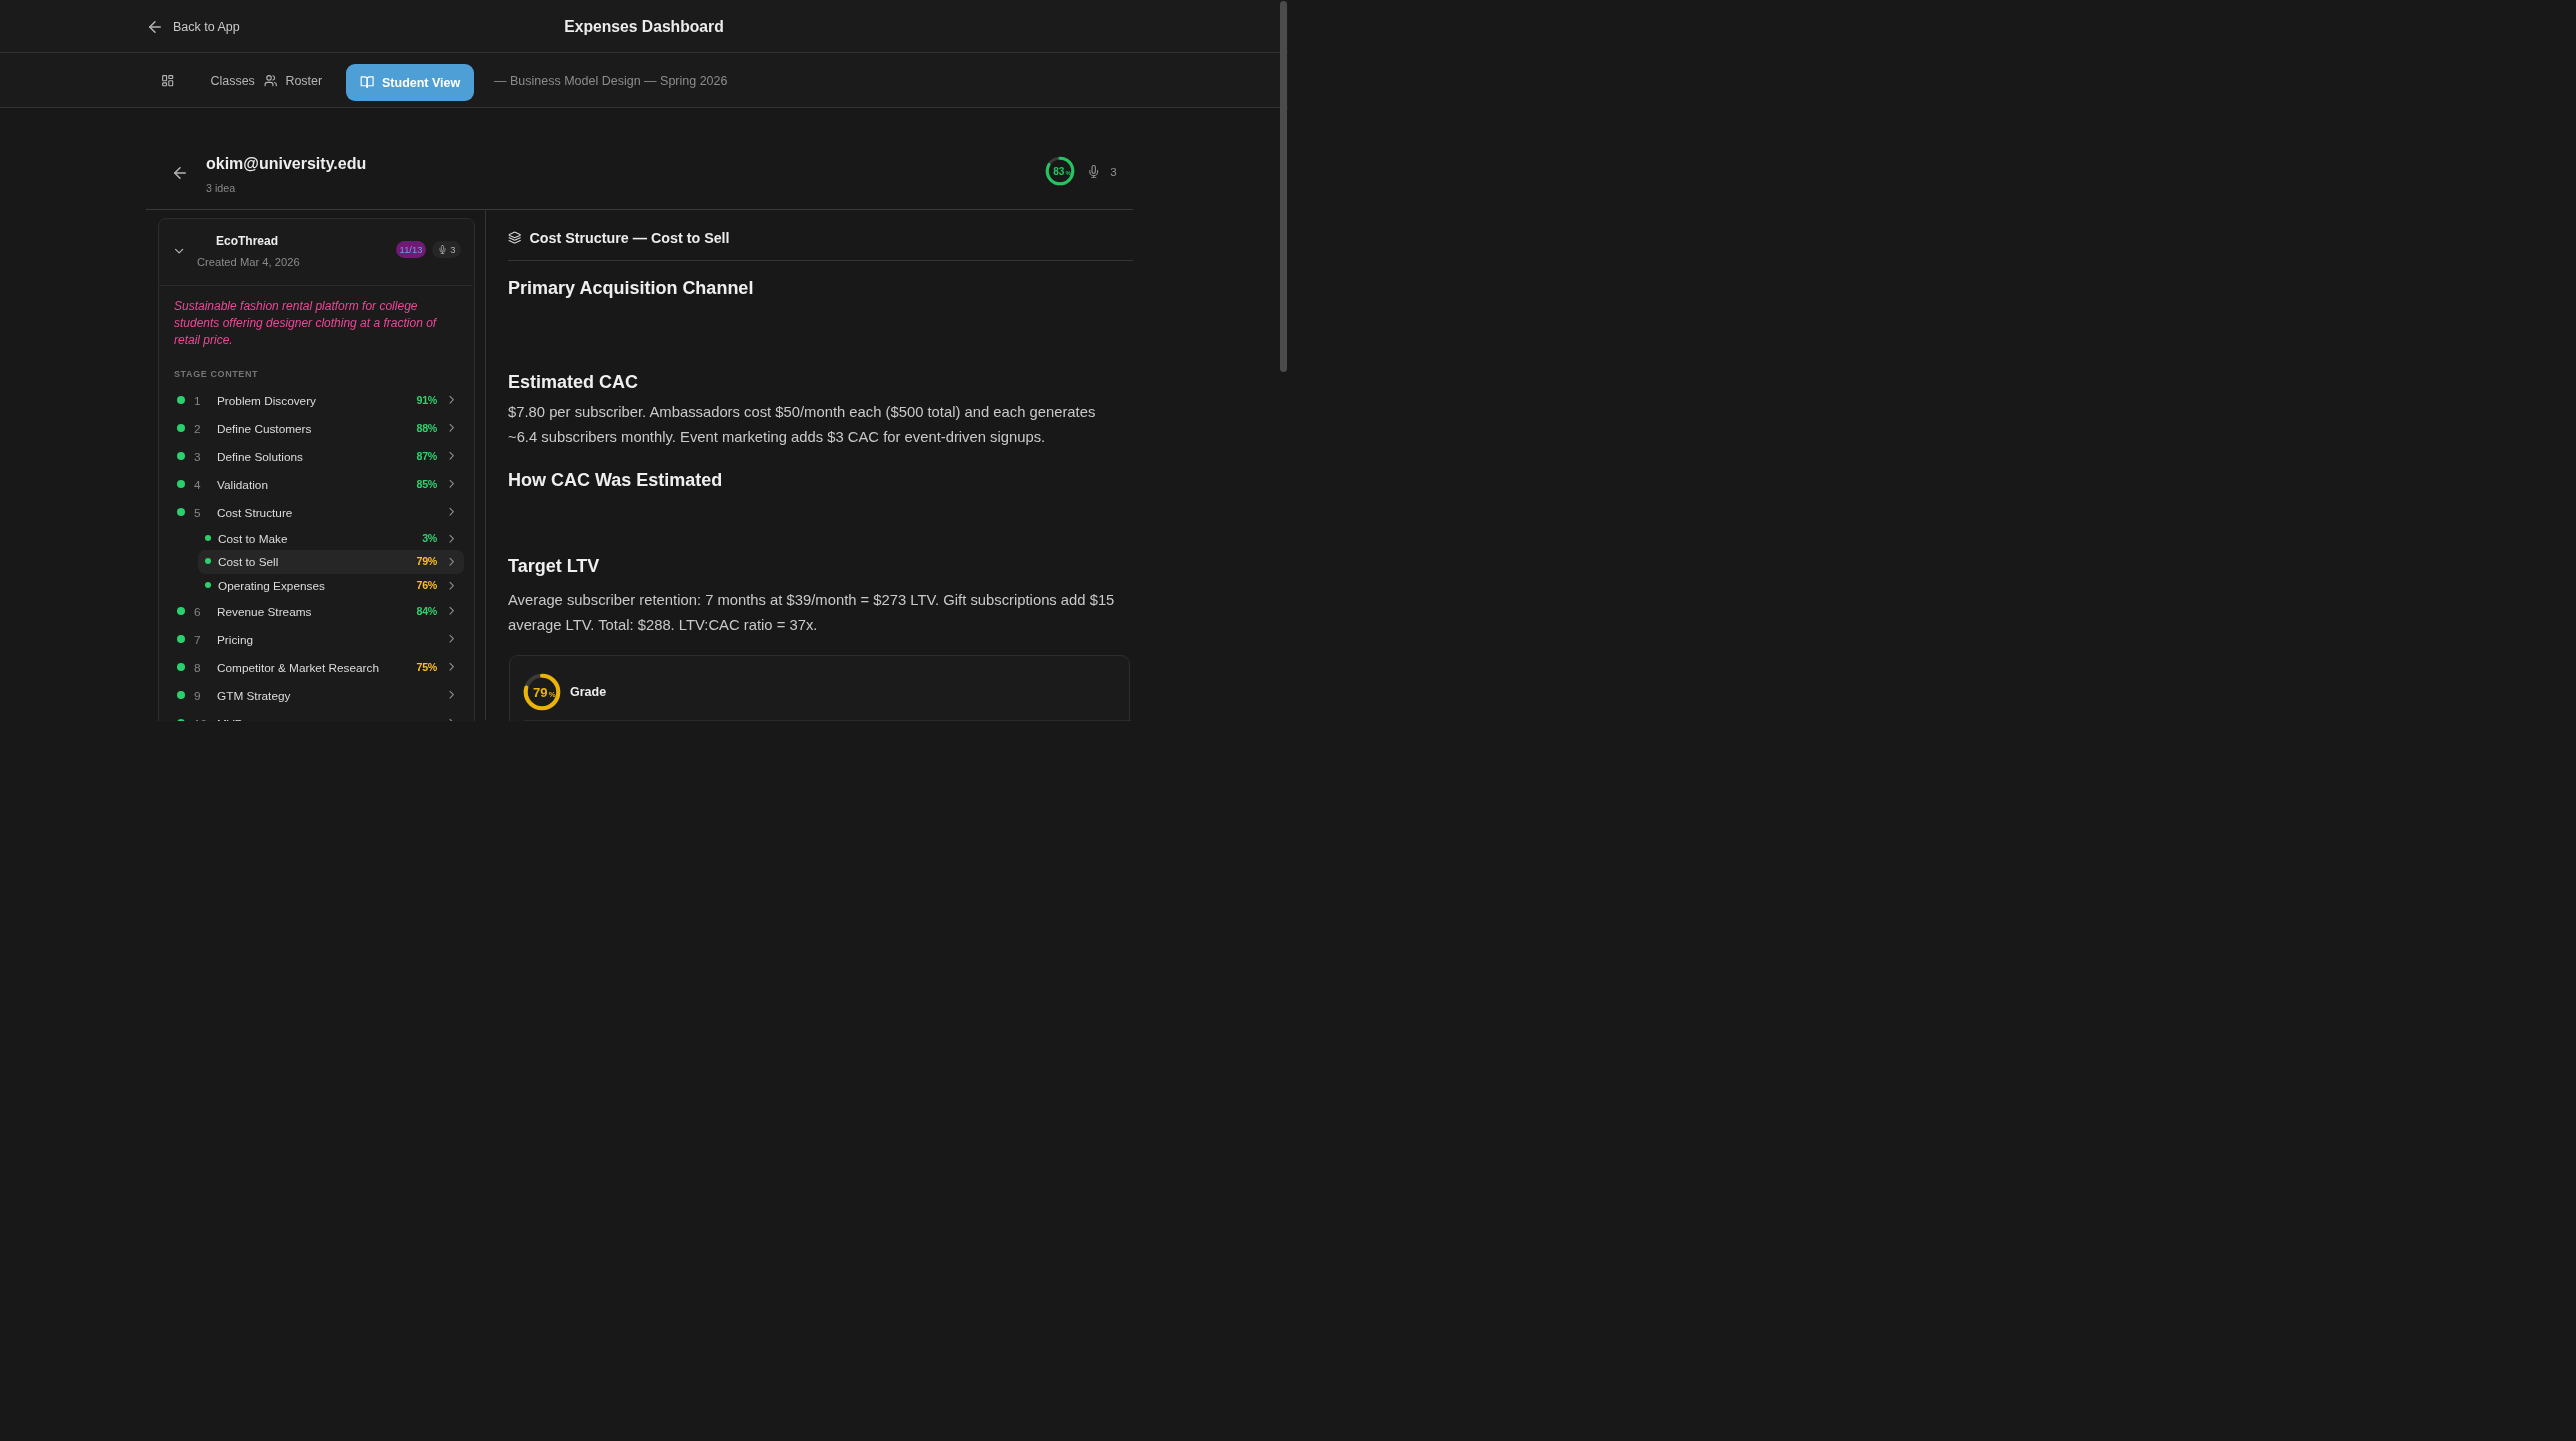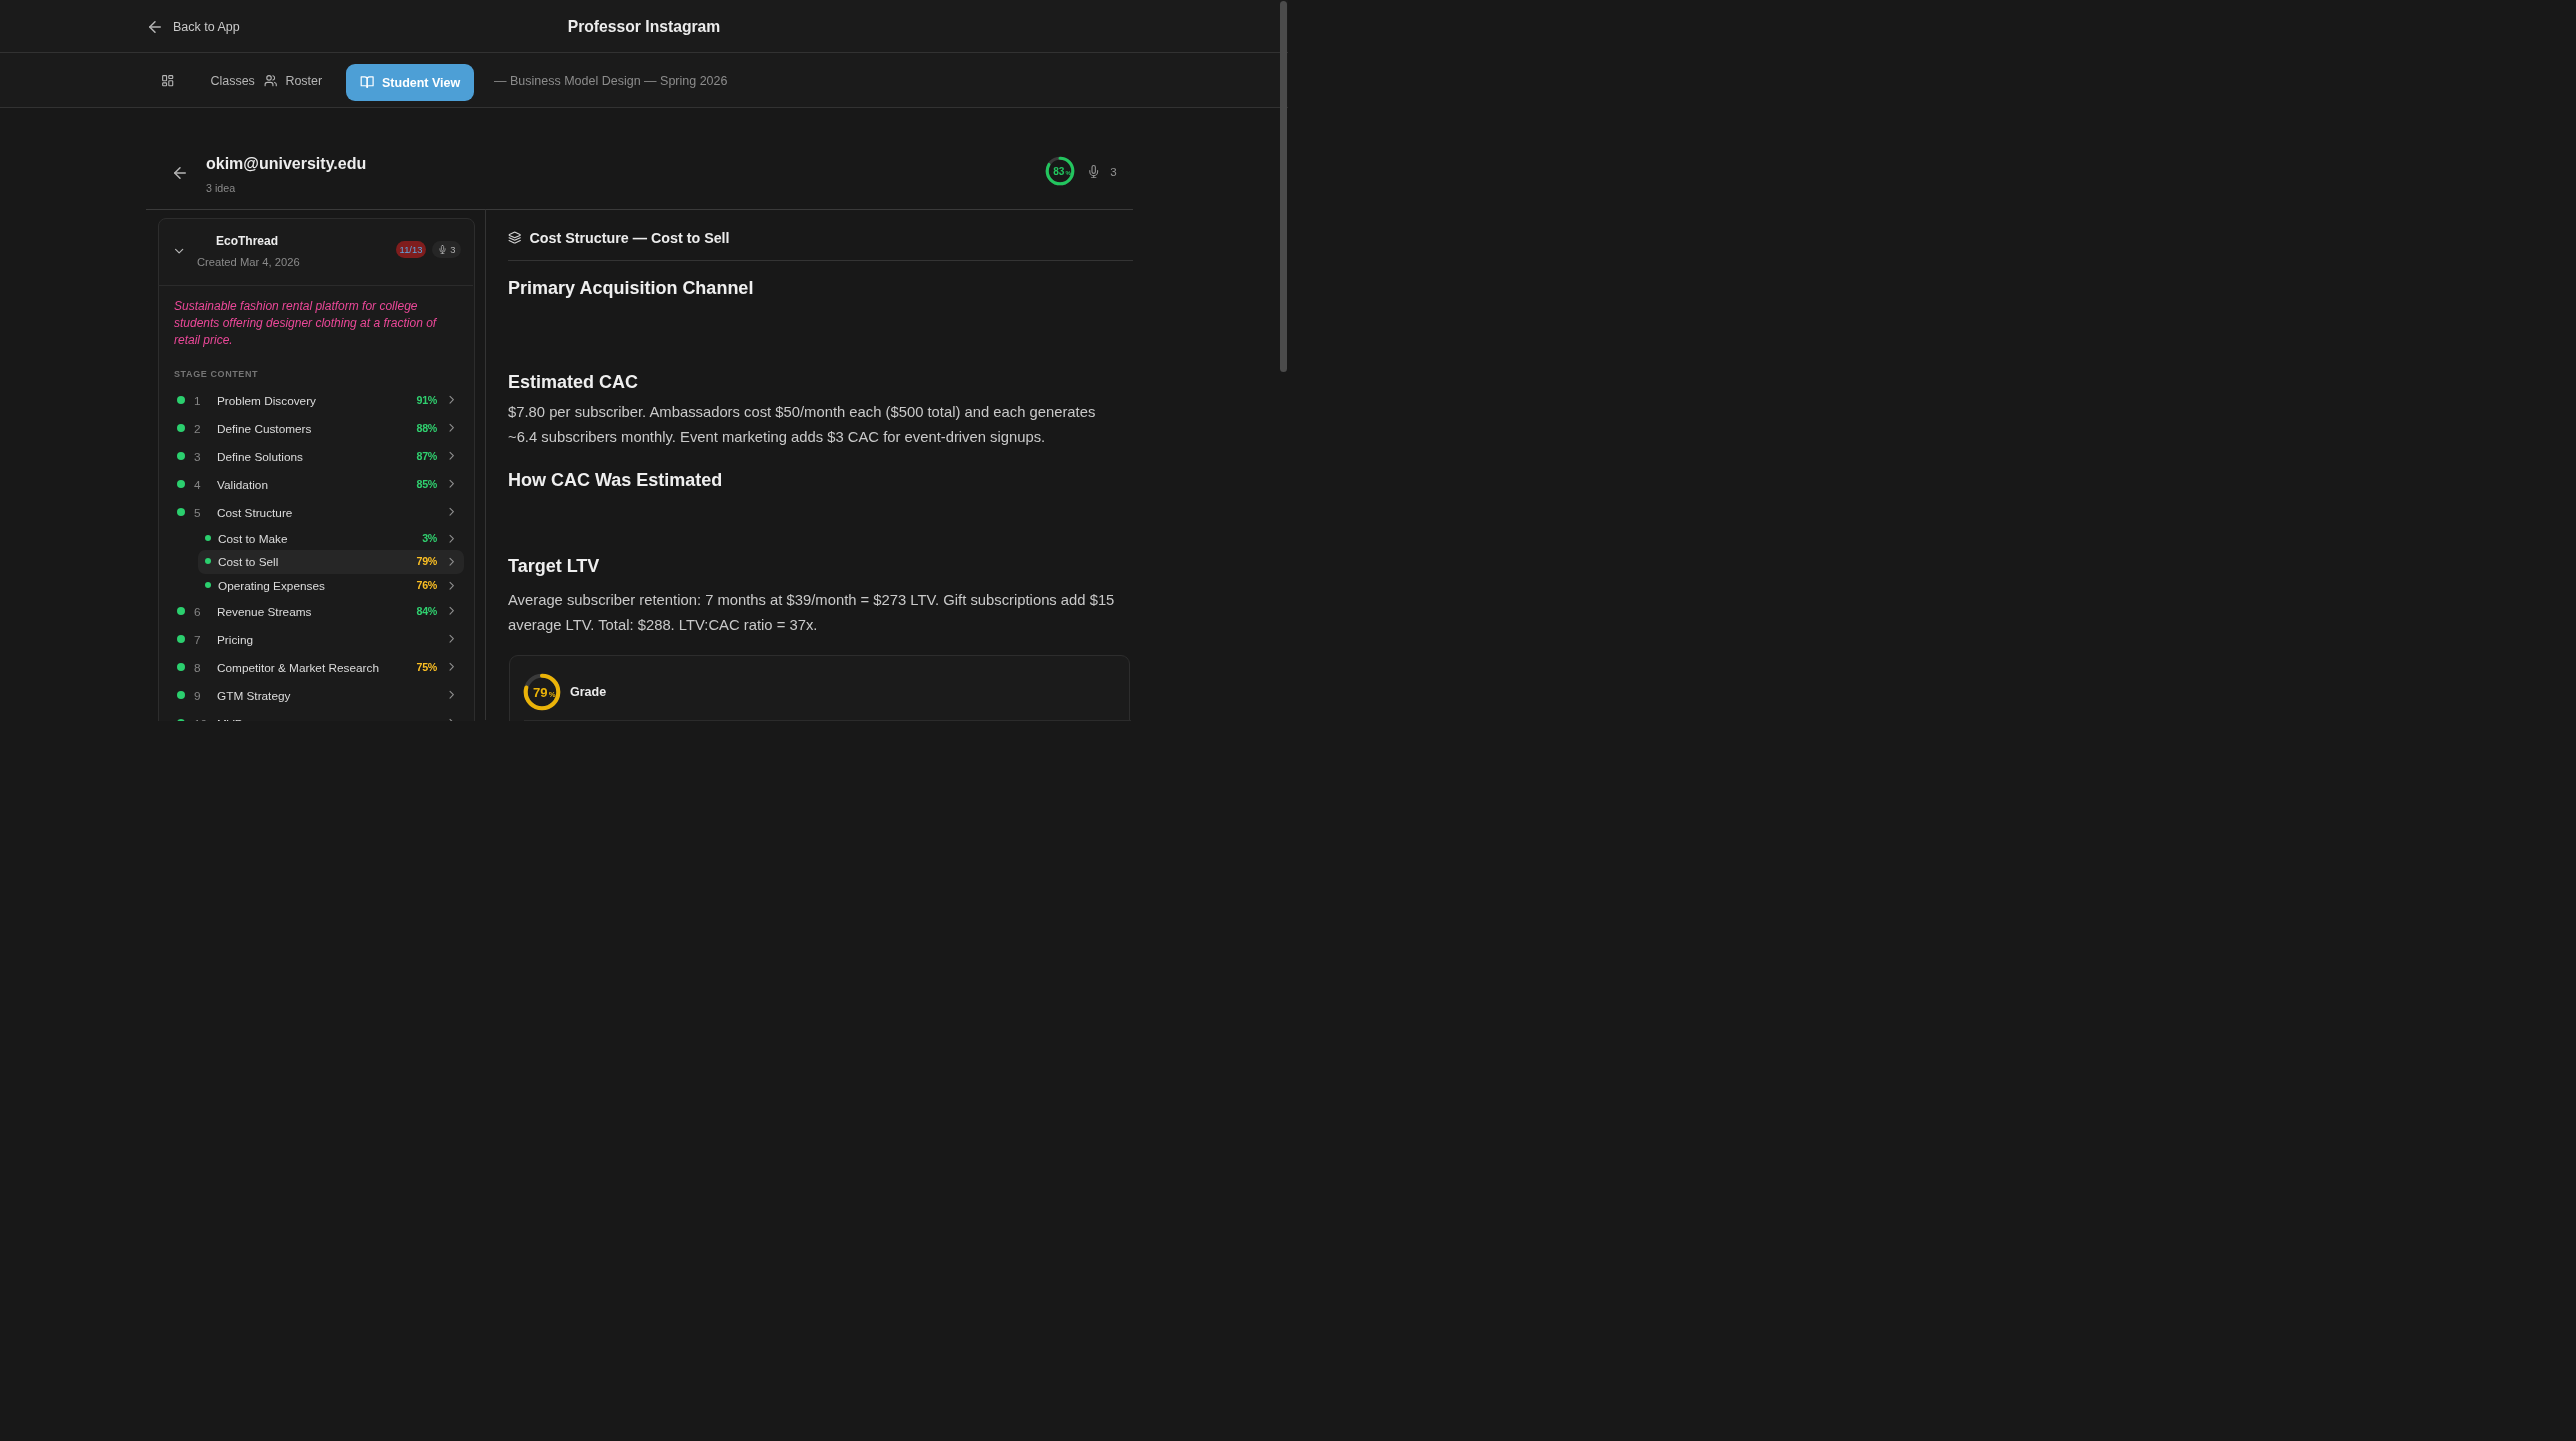--- a/index.html
+++ b/index.html
@@ -41,21 +41,21 @@
   #vdivider { left:485px; top:209px; width:0.9px; height:511px; background:#343434; }
 
   
   #card { position:absolute; left:158px; top:218px; width:317px; height:537px;
     background:#1b1b1b; border:0.9px solid #2d2d2d; border-radius:8px; }
   #card-chevron { left:13.4px; top:25px; color:#b5b5b5; }
   #ecothread { left:197px; top:234px; color:#ededed; font-size:12px; font-weight:bold;margin-left:19px; }
   #created { left:197px; top:256px; color:#8a8a8a; font-size:11.2px; }
   .badge { position:absolute; top:241px; height:17px; border-radius:9px;
     display:flex; align-items:center; font-size:9.4px; }
-  #badge-frac { left:396px; width:30px; justify-content:center; background:#7f1d1d; color:#60a6de; }
+  #badge-frac { left:396px; width:30px; justify-content:center; background:#701a75; color:#60a6de; }
   #badge-mic { left:432px; width:29px; justify-content:center; gap:3.6px; background:#262626; color:#b2b2b2; }
   #card-hdiv { left:158px; top:285px; width:315px; height:0.9px; background:#2b2b2b; }
   #desc { left:174px; top:298px; color:#ec4899; font-size:12px;
     line-height:17px; font-style:italic; }
   #stagehdr { left:174px; top:369px; color:#757575; font-size:9px; font-weight:bold;
     letter-spacing:0.6px; }
   .srow { position:absolute; left:0; width:316px; height:28px; }
   .dot { position:absolute; left:19px; top:9.8px; width:8px; height:8px; border-radius:50%; background:#2bcf6e; }
   .num { position:absolute; left:36px; top:7.6px; color:#858585; font-size:11.8px; }
   .slabel { position:absolute; left:59px; top:7.6px; color:#dcdcdc; font-size:11.8px; }
@@ -86,21 +86,21 @@
   #sbthumb { position:absolute; left:1280px; top:0.9px; width:7.2px; height:371px;
     background:#4b4b4b; border-radius:3.6px; }
 
   svg.ic { display:block; }
 </style>
 </head>
 <body>
 <div id="page">
 
   <div id="topbar"></div>
-  <div id="pd-title">Professor Instagram</div>
+  <div id="pd-title">Expenses Dashboard</div>
   <div id="backapp">
     <svg class="ic" width="18" height="18" viewBox="0 0 24 24" fill="none" stroke="#b5b5b5" stroke-width="2" stroke-linecap="round" stroke-linejoin="round">
         <path d="m12 19-7-7 7-7"></path>
         <path d="M19 12H5"></path>
       </svg>
     <span>Back to App</span>
   </div>
 
   <div id="tabbar"></div>
   <div class="tab" id="tab-classes">

